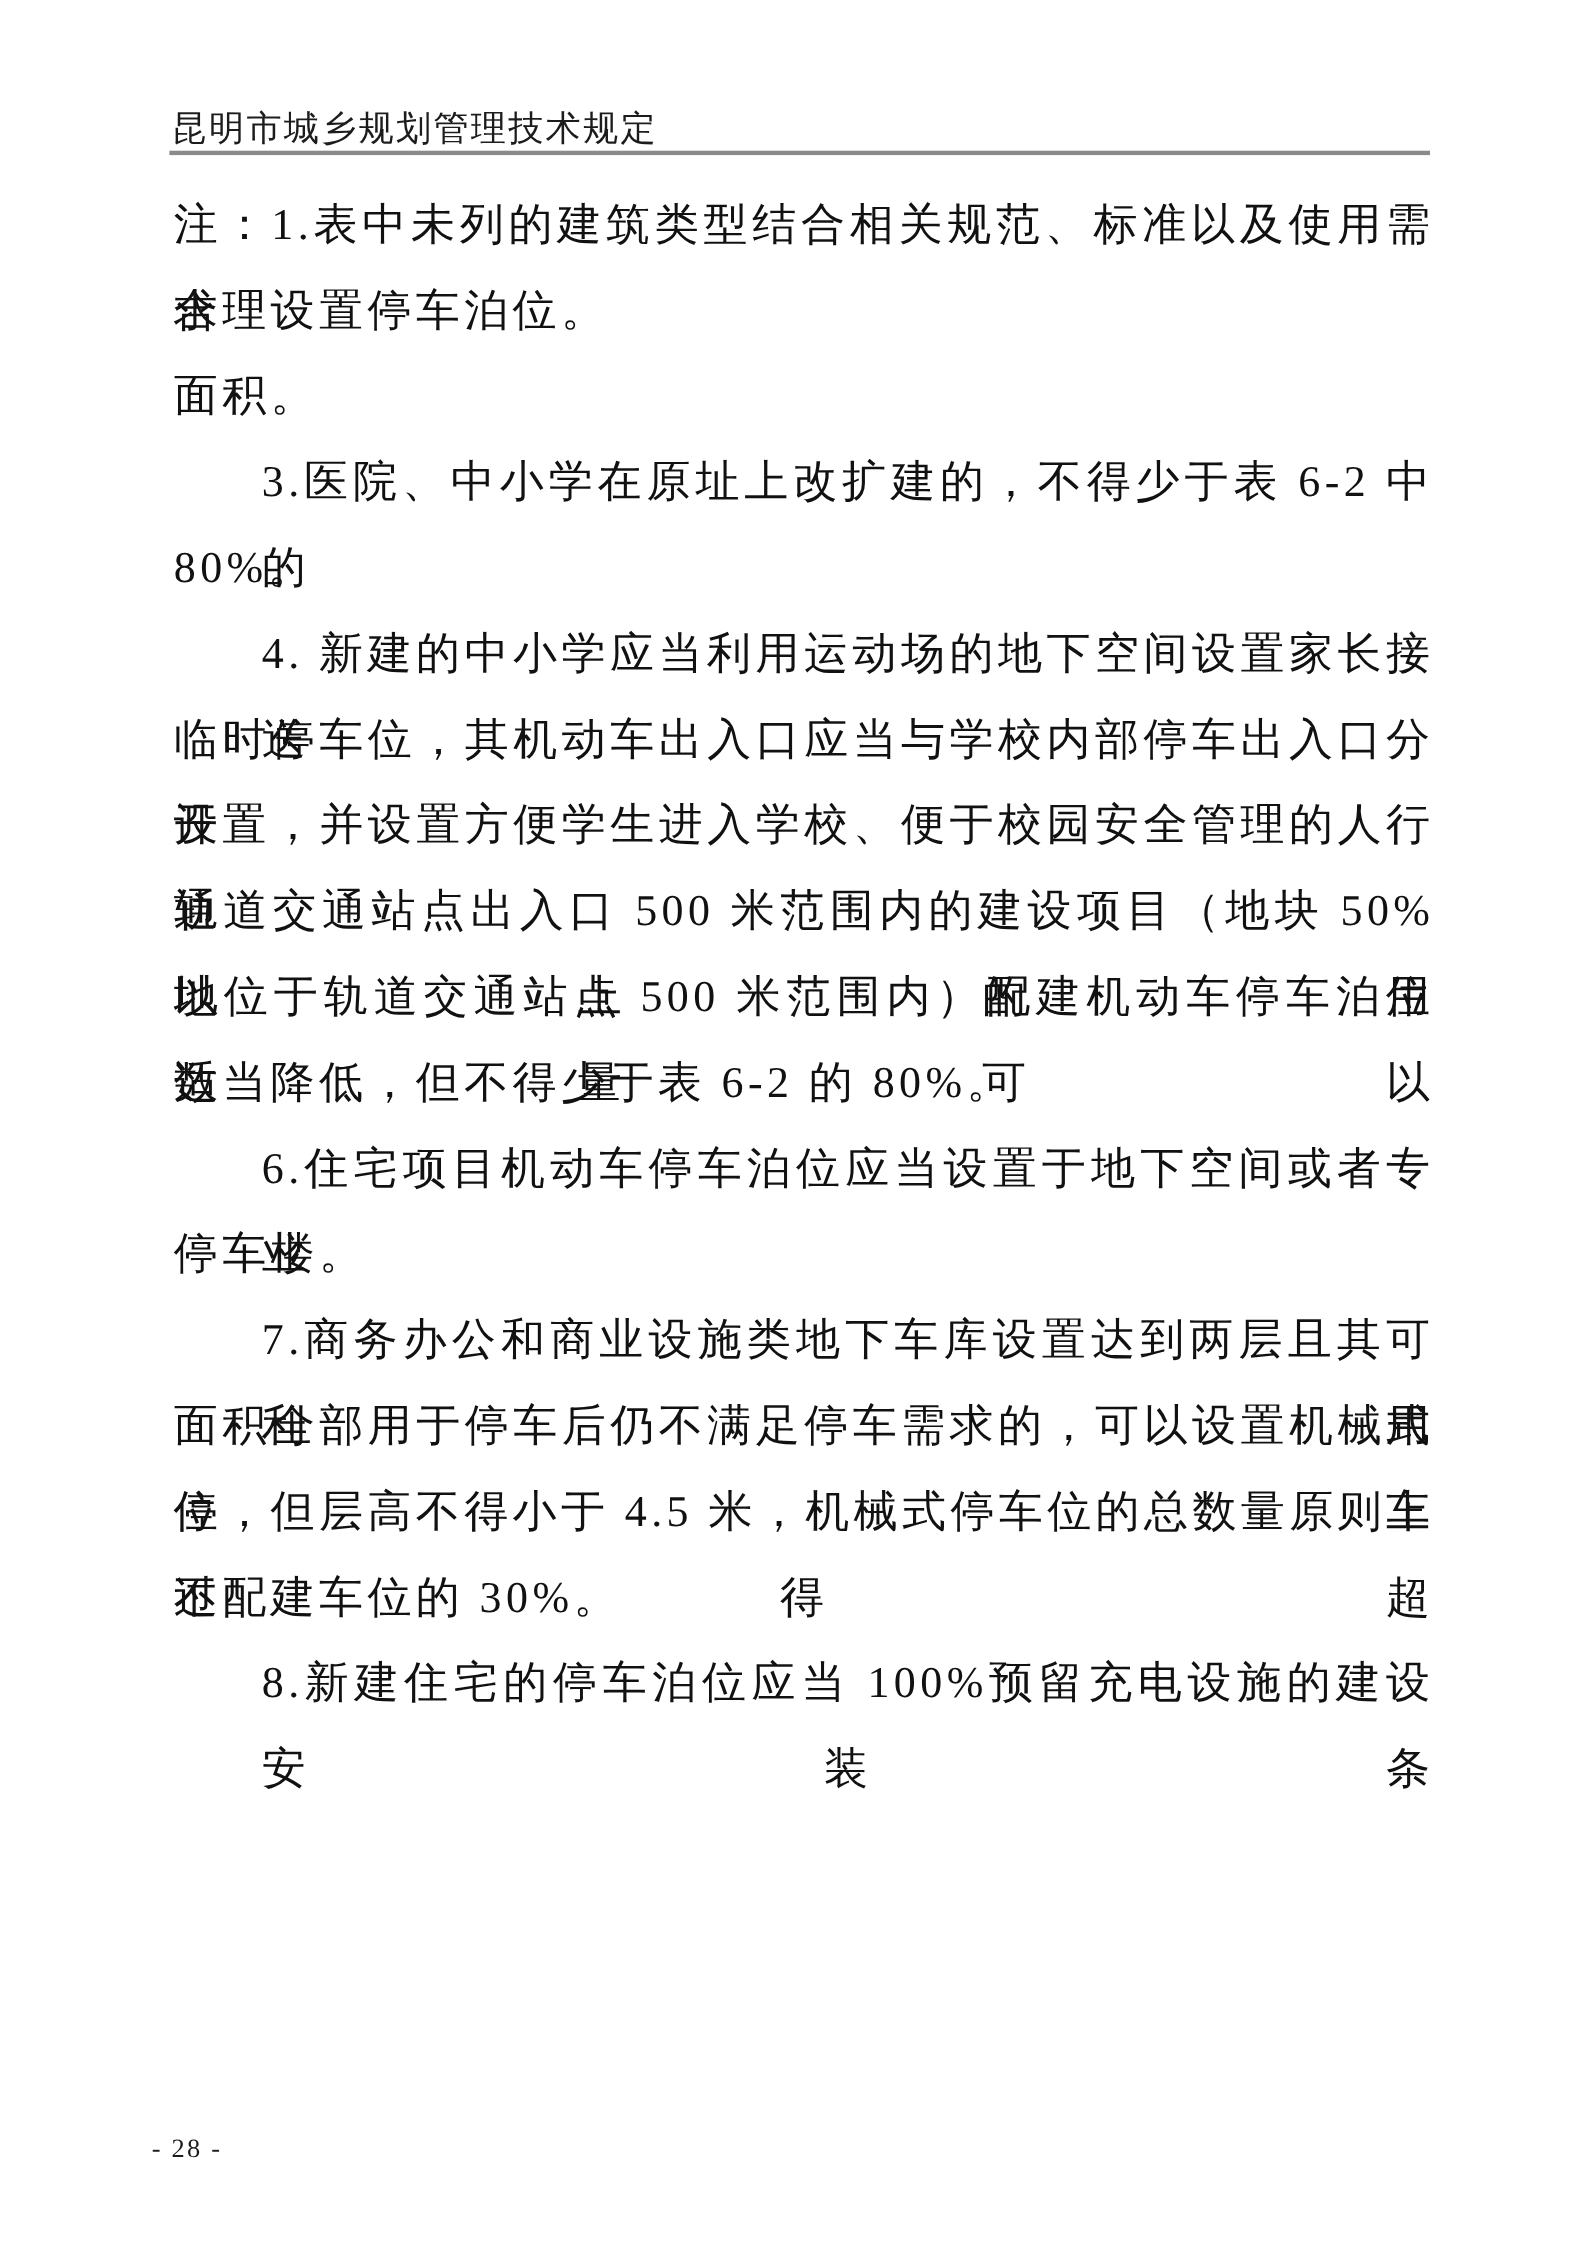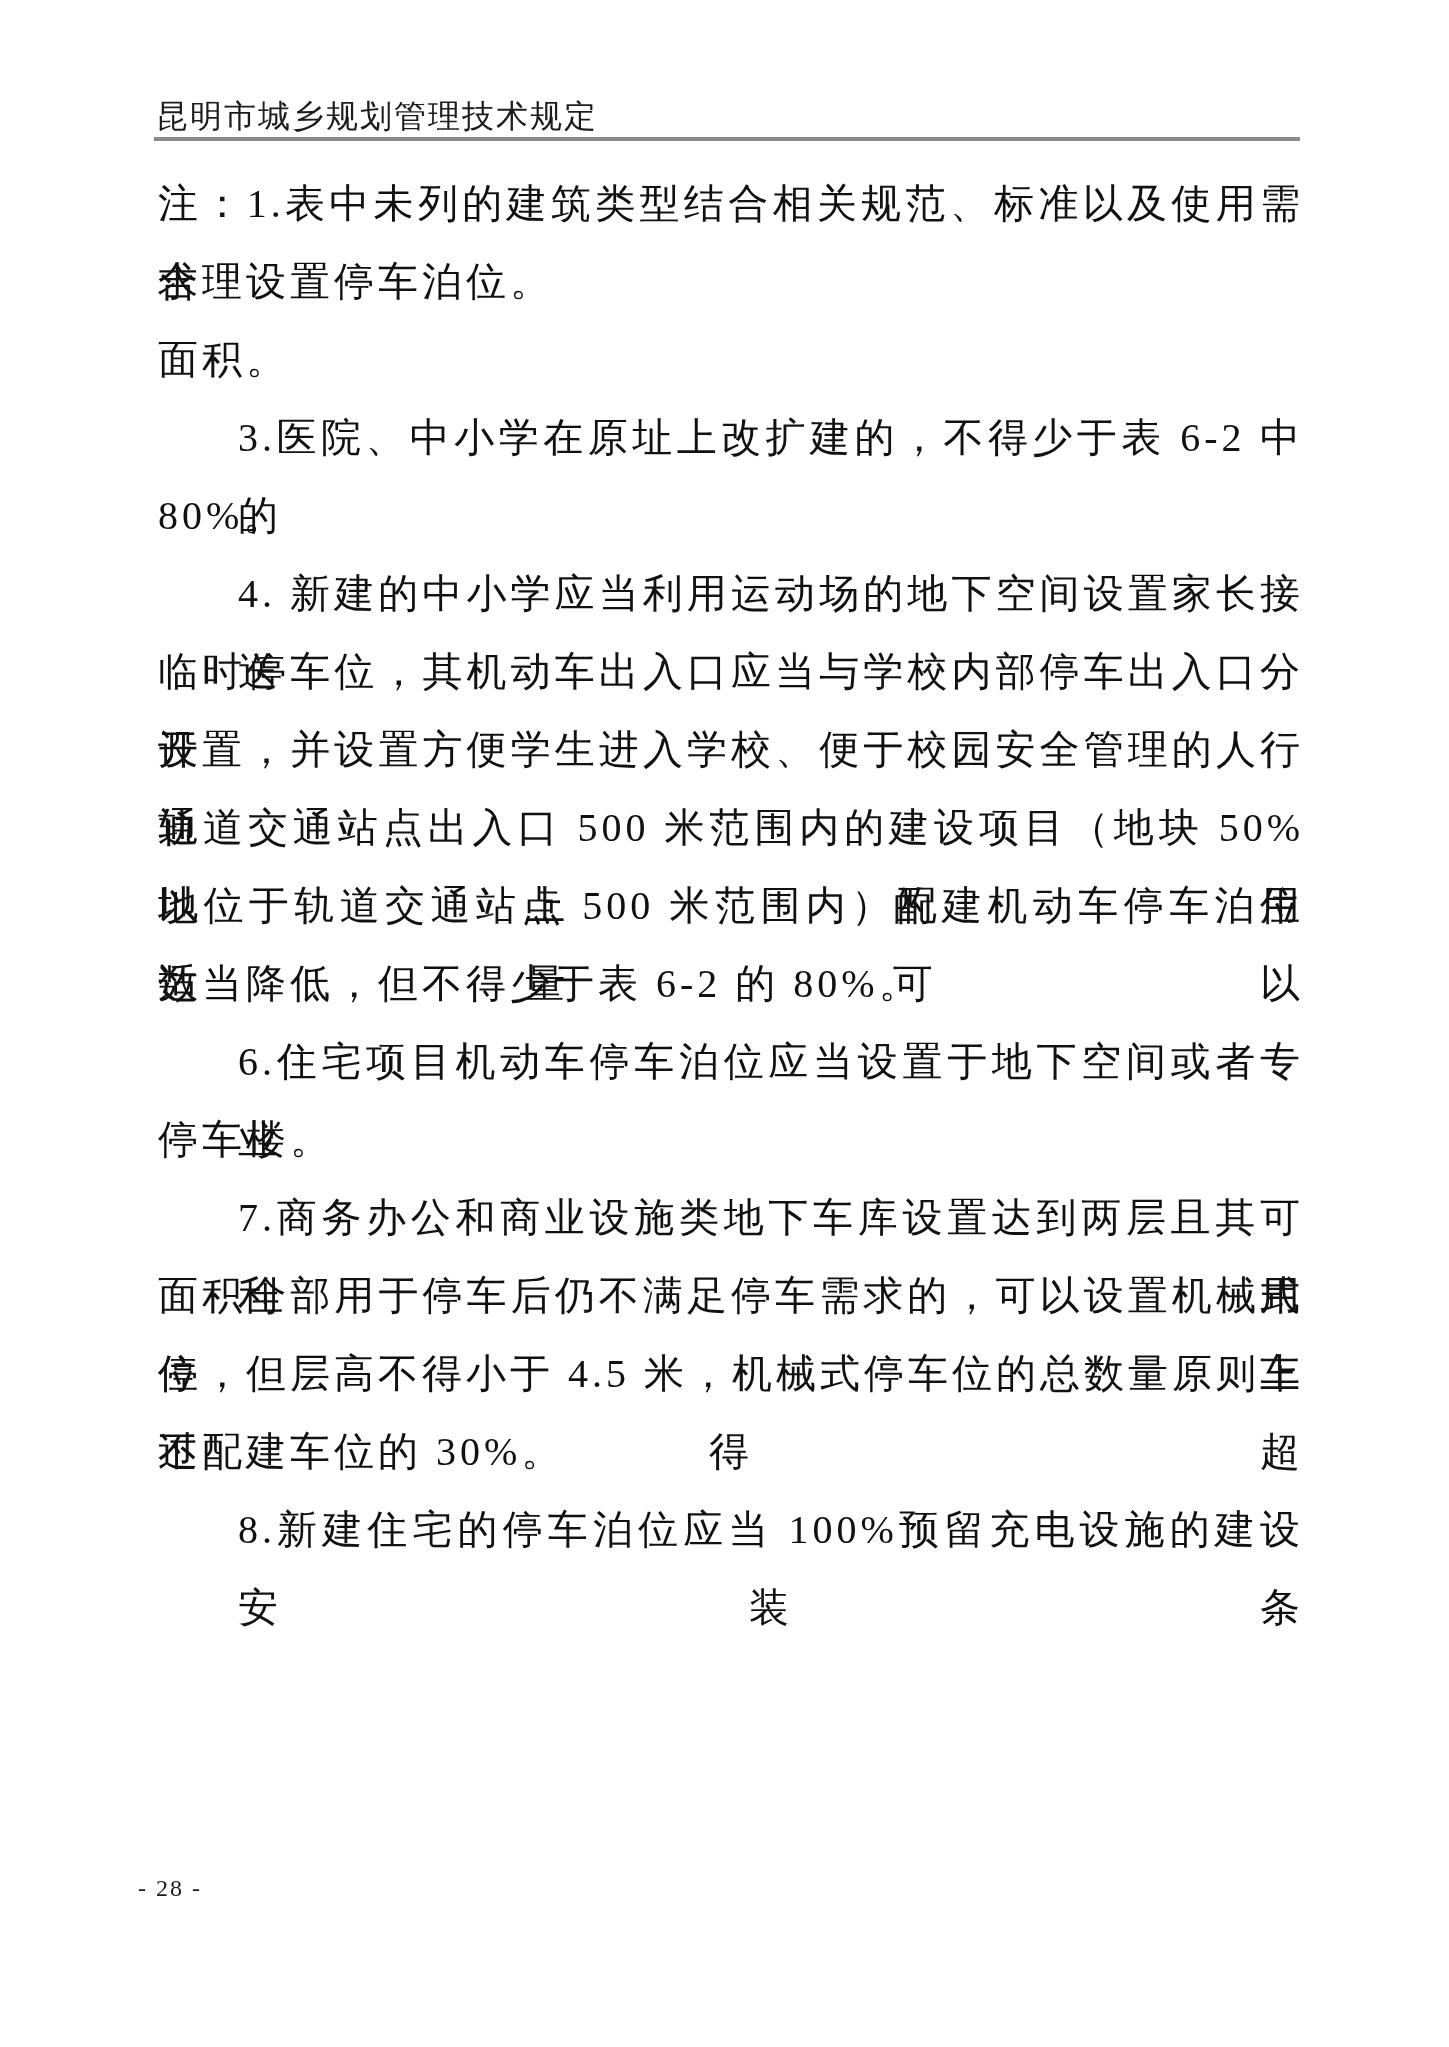--- a/index.html
+++ b/index.html
@@ -54,21 +54,21 @@
     text-align: justify;
     text-align-last: justify;
   }
   
   .line.ind {
     padding-left: 80px;
   }
   .footer-page-number {
     position: absolute;
     left: 138px;
-    top: 1874px;
+    top: 1940px;
     font-size: 24px;
     line-height: 28px;
     letter-spacing: 2px;
     color: #1c1c1c;
     white-space: nowrap;
   }
 </style>
 </head>
 <body>
 

